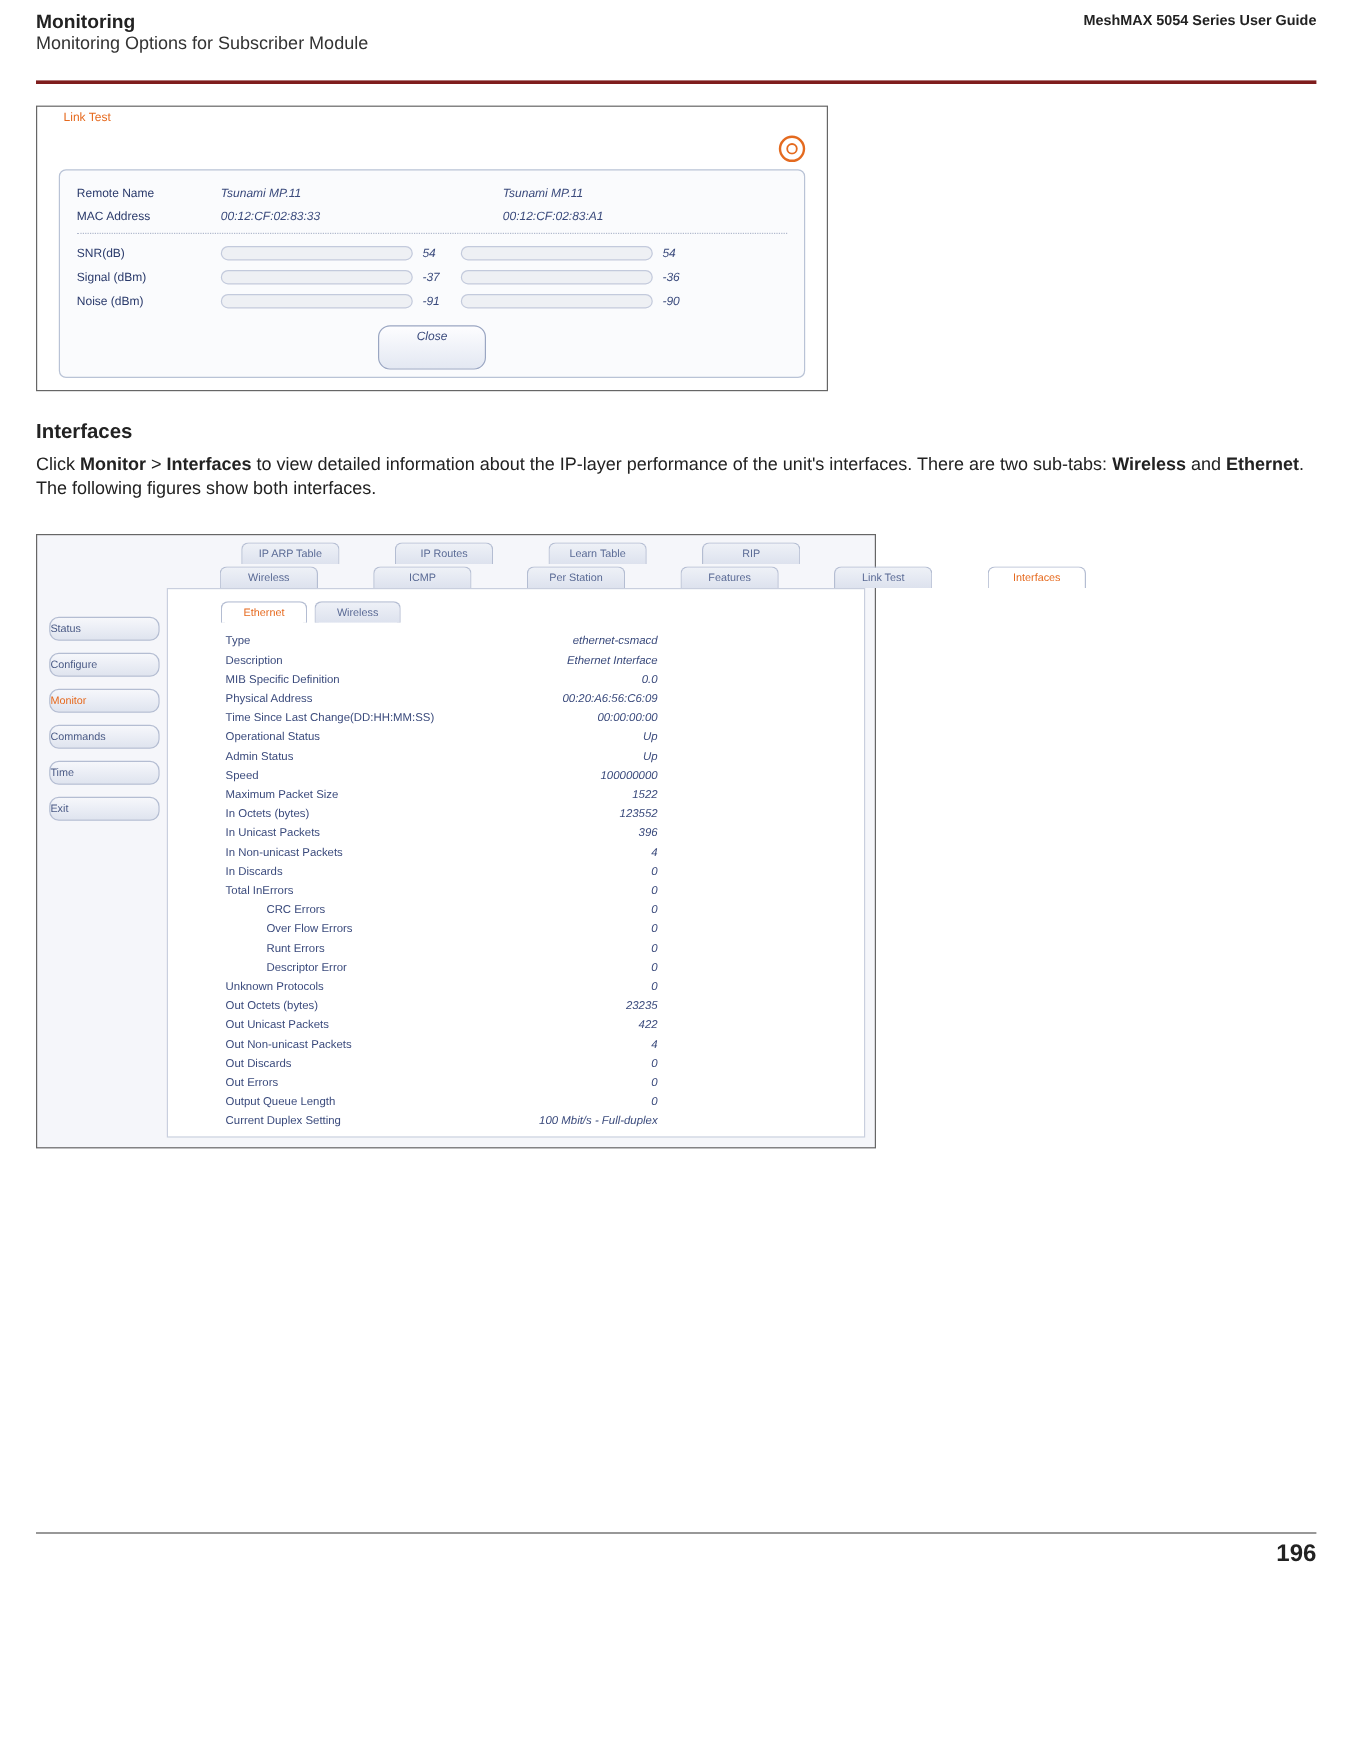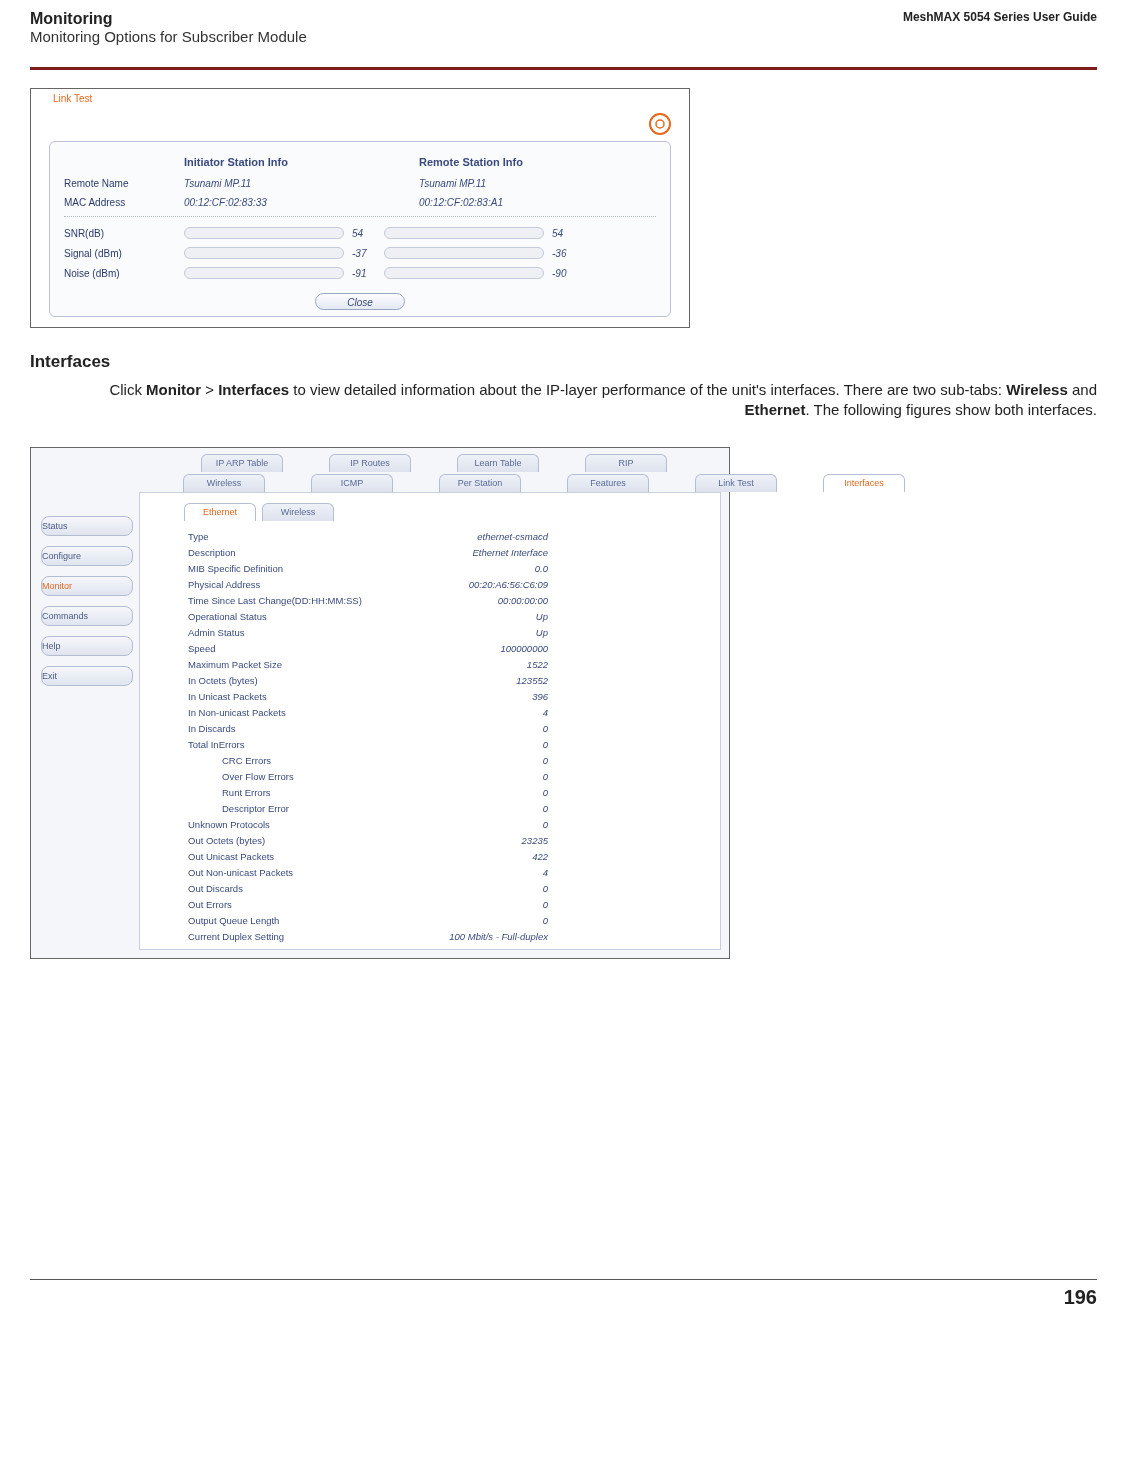--- a/index.html
+++ b/index.html
@@ -68,32 +68,32 @@
     overflow: hidden;
     margin-right: 8px;
   }
   .bar-fill { height: 100%; background: #0a8a1a; }
   .bar-fill.red { background: #d11; }
   .bar-val { font-style: italic; color: #3a4a7c; font-size: 10px; width: 24px; }
   .hr-sep { border-top: 1px dotted #b0b8cc; margin: 4px 0 6px 0; height: 0; }
   .close-btn {
     display: block;
     margin: 10px auto 4px auto;
-    width: 90px; height: 17px;
+    width: 90px; height: 37px;
     border: 1px solid #9aa6c2;
     border-radius: 10px;
     background: linear-gradient(#fdfdff,#e3e8f2);
     font-size: 10px; color: #3a4a7c;
     text-align: center; line-height: 18px;
     font-style: italic;
   }
 
   
   .section-h { font-weight: bold; font-size: 17px; margin: 10px 0 8px 0; }
-  .body-text { font-size: 15px; line-height: 1.35; margin: 0 0 26px 18px; text-align: right; }
+  .body-text { font-size: 15px; line-height: 1.35; margin: 0 0 26px 0; }
   .body-text b { font-weight: bold; }
 
   
   .fig2 { width: 700px; height: 512px; position: relative; background: #f5f6fa; }
   .side-nav {
     position: absolute; left: 10px; top: 68px;
     width: 92px;
     display: flex; flex-direction: column; gap: 10px;
   }
   .side-btn {
@@ -169,25 +169,20 @@
 
 <div class="figure fig1">
   <div class="fig1-titlebar">Link Test</div>
   <div class="fig1-body">
     <div class="warn-badge">
       <svg viewBox="0 0 10 10">
           <circle cx="5" cy="5" r="4" fill="none" stroke="#e46a1f" stroke-width="1.5"></circle>
         </svg>
     </div>
     <div class="panel">
-      <div class="panel-row panel-head">
-        <span class="lbl-col"></span>
-        <span class="val-col" style="font-style:normal;font-weight:bold">Initiator Station Info</span>
-        <span class="val-col" style="font-style:normal;font-weight:bold">Remote Station Info</span>
-      </div>
       <div class="panel-row">
         <span class="lbl-col">Remote Name</span>
         <span class="val-col">Tsunami MP.11</span>
         <span class="val-col">Tsunami MP.11</span>
       </div>
       <div class="panel-row">
         <span class="lbl-col">MAC Address</span>
         <span class="val-col">00:12:CF:02:83:33</span>
         <span class="val-col">00:12:CF:02:83:A1</span>
       </div>
@@ -234,21 +229,21 @@
 <p class="body-text">
   <span>Click </span><b>Monitor</b><span> &gt; </span><b>Interfaces</b><span> to view detailed information about the IP-layer performance of the unit's interfaces. There are two sub-tabs: </span><b>Wireless</b><span> and </span><b>Ethernet</b><span>. The following figures show both interfaces.</span>
 </p>
 
 <div class="figure fig2">
   <div class="side-nav">
     <div class="side-btn">Status</div>
     <div class="side-btn">Configure</div>
     <div class="side-btn active">Monitor</div>
     <div class="side-btn">Commands</div>
-    <div class="side-btn">Help</div>
+    <div class="side-btn">Time</div>
     <div class="side-btn">Exit</div>
   </div>
 
   <div class="tabrow top">
     <div class="tab wide">IP ARP Table</div>
     <div class="tab wide">IP Routes</div>
     <div class="tab wide">Learn Table</div>
     <div class="tab wide">RIP</div>
   </div>
   <div class="tabrow mid">

